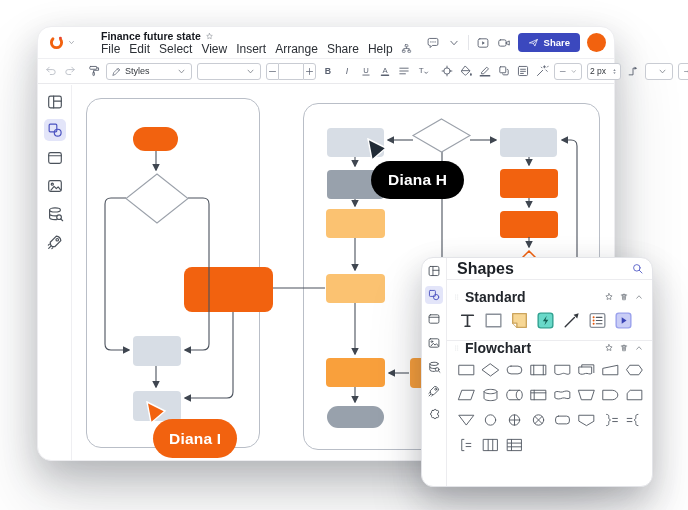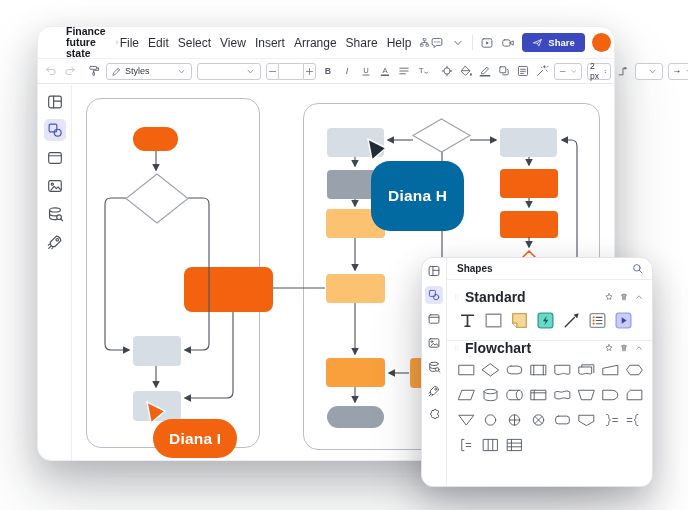--- a/index.html
+++ b/index.html
@@ -10,21 +10,21 @@
 
   
   .app-window{position:absolute;left:37px;top:26px;width:576px;height:433px;background:#fff;
     border:1px solid #ededf0;border-radius:14px;z-index:1;
     box-shadow:0 14px 34px rgba(25,28,40,.22),0 36px 70px rgba(25,28,40,.16);}
   
   .topbar{position:absolute;left:0;top:0;right:0;height:31px;display:flex;align-items:center;
     padding:0 8px;box-sizing:border-box;}
   .logo{width:17px;height:17px;margin-left:2px;}
   .logo-caret{width:9px;height:9px;margin-left:2px;color:#7a8089;}
-  .title-wrap{margin-left:16px;display:flex;justify-content:center;gap:1px;}
+  .title-wrap{margin-left:25px;display:flex;flex-direction:column;justify-content:center;gap:1px;}
   .doc-title-row{display:flex;align-items:center;gap:4px;}
   .doc-title{font-size:10.5px;font-weight:bold;color:#15181e;line-height:11px;}
   .star-icn{width:9px;height:9px;color:#8b9098;}
   .menus{display:flex;align-items:center;gap:9px;list-style:none;margin:0;padding:0;}
   .menus li{font-size:12px;color:#2c3publicKey036;color:#2c3036;line-height:10px;cursor:default;}
   .menu-extra{width:11px;height:11px;margin-left:2px;}
   .top-right{margin-left:auto;display:flex;align-items:center;gap:7px;}
   .top-right .ticn{width:14px;height:14px;}
   .vsep{width:1px;height:15px;background:#e4e5e9;}
   .share-btn{display:flex;align-items:center;gap:5px;background:#3B48BE;color:#fff;border:none;
@@ -76,21 +76,21 @@
   .panel-strip{width:24px;flex:none;border-right:1px solid #ececef;padding-top:4px;}
   .panel-strip ul{list-style:none;margin:0;padding:0;display:flex;flex-direction:column;
     align-items:center;gap:6px;}
   .strip-item{width:18px;height:18px;border-radius:4px;display:flex;align-items:center;
     justify-content:center;cursor:pointer;color:#4b525b;}
   .strip-item svg{width:14px;height:14px;}
   .strip-item.active{background:#E3E5F9;color:#4A52C0;}
   .panel-main{flex:1;display:flex;flex-direction:column;min-width:0;}
   .panel-header{height:21px;display:flex;align-items:center;padding:0 8px 0 10px;
     border-bottom:1px solid #ececef;flex:none;}
-  .panel-title{font-size:10px;font-weight:bold;color:#1c2026;}
+  .panel-title{font-size:16px;font-weight:bold;color:#1c2026;}
   .panel-search{margin-left:auto;width:13px;height:13px;color:#4A53C4;cursor:pointer;}
   .section-head{display:flex;align-items:center;gap:4px;padding:0 8px 0 6px;height:14px;
     margin-top:10px;flex:none;}
   .drag-dots{width:8px;height:10px;color:#c3c6cc;cursor:grab;}
   .section-label{font-size:14px;font-weight:bold;color:#22262c;}
   .sec-actions{margin-left:auto;display:flex;align-items:center;gap:5px;}
   .sec-actions .icn{width:10px;height:10px;color:#62686f;cursor:pointer;}
   .shape-row{list-style:none;margin:6px 0 0 0;padding:0 6px 0 10px;display:flex;flex-wrap:wrap;
     gap:4px 5px;}
   .shape-cell{width:21px;height:21px;display:flex;align-items:center;justify-content:center;
@@ -335,21 +335,21 @@
             <svg viewBox="0 0 20 20" fill="none" stroke="currentColor" stroke-width="1.3" stroke-linecap="round" stroke-linejoin="round" font-family="Liberation Sans,sans-serif">
               <path d="M3.5 10 h13" stroke-width="1.6"></path>
             </svg>
           </span>
         <span class="icn caret">
             <svg viewBox="0 0 20 20" fill="none" stroke="currentColor" stroke-width="1.3" stroke-linecap="round" stroke-linejoin="round" font-family="Liberation Sans,sans-serif">
               <path d="M5.5 7.5 l4.5 5 4.5-5"></path>
             </svg>
           </span>
       </div>
-      <div class="sel" style="width:24px;padding:0 2px;">
+      <div class="sel" style="width:34px;padding:0 2px;text-align:right;">
         <span style="font-size:8.5px;">2 px</span>
         <span class="icn" style="width:7px;height:11px;margin-left:auto;">
             <svg viewBox="0 0 20 20" fill="none" stroke="currentColor" stroke-width="1.3" stroke-linecap="round" stroke-linejoin="round" font-family="Liberation Sans,sans-serif">
               <path d="M10 3.5 l3.5 4 h-7 z M10 16.5 l-3.5-4 h7 z" fill="currentColor" stroke="none"></path>
             </svg>
           </span>
       </div>
       <span class="icn tb">
           <svg viewBox="0 0 20 20" fill="none" stroke="currentColor" stroke-width="1.3" stroke-linecap="round" stroke-linejoin="round" font-family="Liberation Sans,sans-serif">
             <path d="M4.5 15.5 H10 V6 h3"></path>
@@ -488,21 +488,21 @@
       <polygon points="441.5,119 470,135.5 441.5,152 413,135.5" fill="#ffffff" stroke="#9ba1aa" stroke-width="1.1" style="pointer-events:auto;"></polygon>
       <polygon points="529,251 540,262 529,273 518,262" fill="#ffffff" stroke="#F2620F" stroke-width="1.5" style="pointer-events:auto;"></polygon>
     </svg>
   </div>
 
   <div class="cursor-layer">
     <div class="cursor" style="left:366px;top:138px;">
       <svg width="22" height="24">
         <polygon points="2,1 20,10 6,22" fill="#212B36" stroke="#ffffff" stroke-width="1.4"></polygon>
       </svg>
-      <div class="cpill" style="background:#0369a1;height:38px;border-radius:19px;padding:16px 17px;margin:-5px 0 0 5px;">Diana H</div>
+      <div class="cpill" style="background:#000000;height:38px;border-radius:19px;padding:0 17px;margin:-5px 0 0 5px;">Diana H</div>
     </div>
     <div class="cursor" style="left:145px;top:401px;">
       <svg width="22" height="24">
         <polygon points="2,1 20,10 6,22" fill="#F2620F" stroke="#ffffff" stroke-width="1.4"></polygon>
       </svg>
       <div class="cpill" style="background:#F2620F;height:39px;border-radius:20px;padding:0 16px;margin:-10px 0 0 8px;">Diana I</div>
     </div>
   </div>
 
   <div class="shapes-panel">

